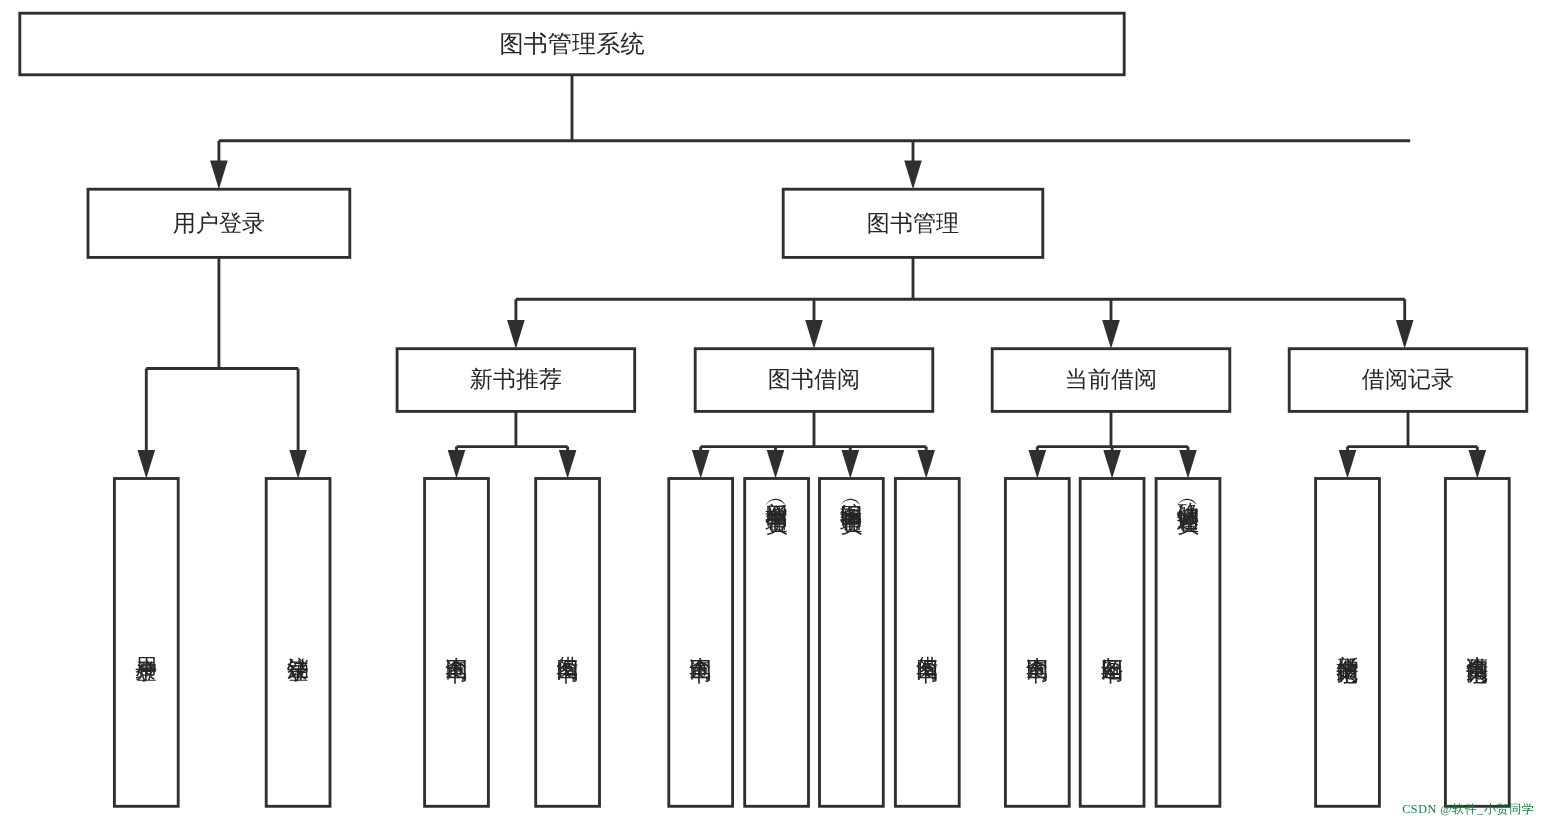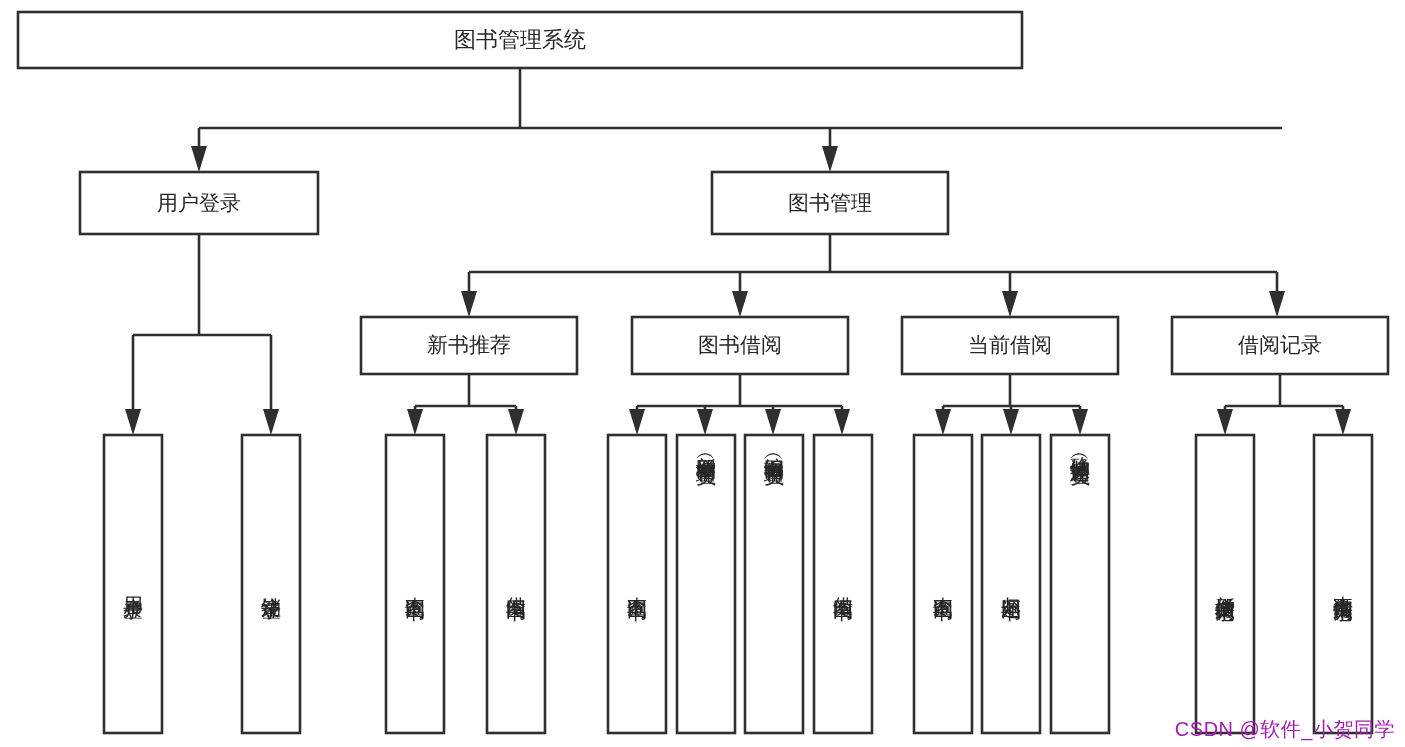--- a/index.html
+++ b/index.html
@@ -67,23 +67,23 @@
     align-items: center;
     justify-content: center;
     text-align: center;
     white-space: nowrap;
     pointer-events: none;
   }
   #watermark {
     position: absolute;
     right: 10px;
     bottom: 4px;
-    font-family: Liberation Sans, sans-serif;
-    font-size: 20px;
-    color: #a21caf;
+    font-family: Liberation Serif, serif;
+    font-size: 11px;
+    color: #15803d;
     white-space: nowrap;
     letter-spacing: 0.5px;
   }
 </style>
 </head>
 <body>
 
 <div id="diagram-root">
 
   <svg id="flow" viewBox="0 0 1405 747">

